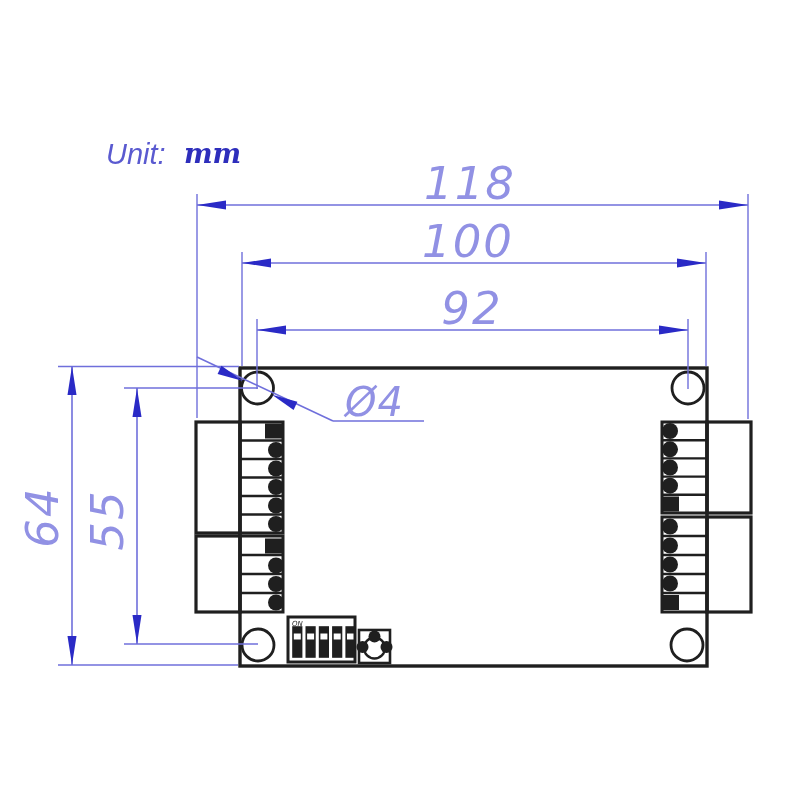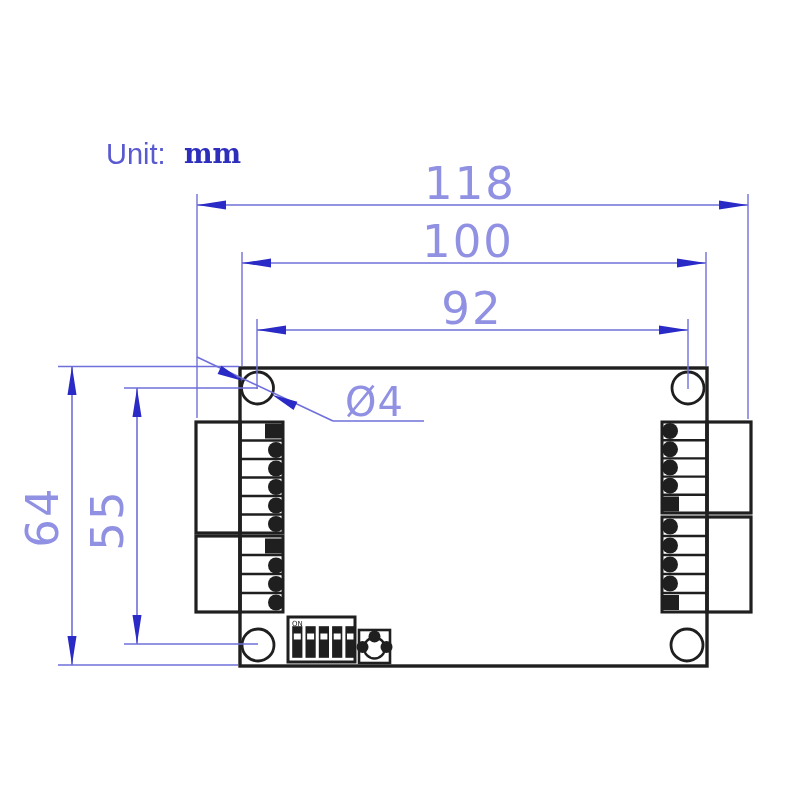--- a/index.html
+++ b/index.html
@@ -5,21 +5,21 @@
   :root{
     --dimension-line:#6f6fdb;
     --dimension-text:#9191e4;
     --arrow:#2a2ac6;
     --unit-label:#5a5ad0;
     --unit-value:#2e2ebc;
     --outline-ink:#1f1f1f;
     --background:#ffffff;
   }
   html,body{margin:0;padding:0;width:800px;height:800px;background:var(--background);overflow:hidden;}
-  .stage{position:relative;width:800px;height:800px;background:var(--background);}
+  .stage{position:relative;width:800px;height:800px;background:var(--background);font-style:italic;}
   svg{position:absolute;left:0;top:0;}
   .ink{stroke:var(--outline-ink);fill:none;}
   .ink-fill{fill:var(--outline-ink);stroke:none;}
   .dline{stroke:var(--dimension-line);stroke-width:1.6;fill:none;}
   .ext{stroke:var(--dimension-line);stroke-width:1.4;fill:none;}
   .arrow{fill:var(--arrow);stroke:none;}
   .dim-num{fill:var(--dimension-text);font-family:"DejaVu Sans",sans-serif;font-size:45px;letter-spacing:2px;}
   .dim-num-small{fill:var(--dimension-text);font-family:"DejaVu Sans",sans-serif;font-size:40px;letter-spacing:1px;}
   .unit-label{fill:var(--unit-label);font-family:"Liberation Sans",sans-serif;font-size:29px;}
   .unit-value{fill:var(--unit-value);font-family:"DejaVu Serif",serif;font-weight:bold;font-size:27px;}

